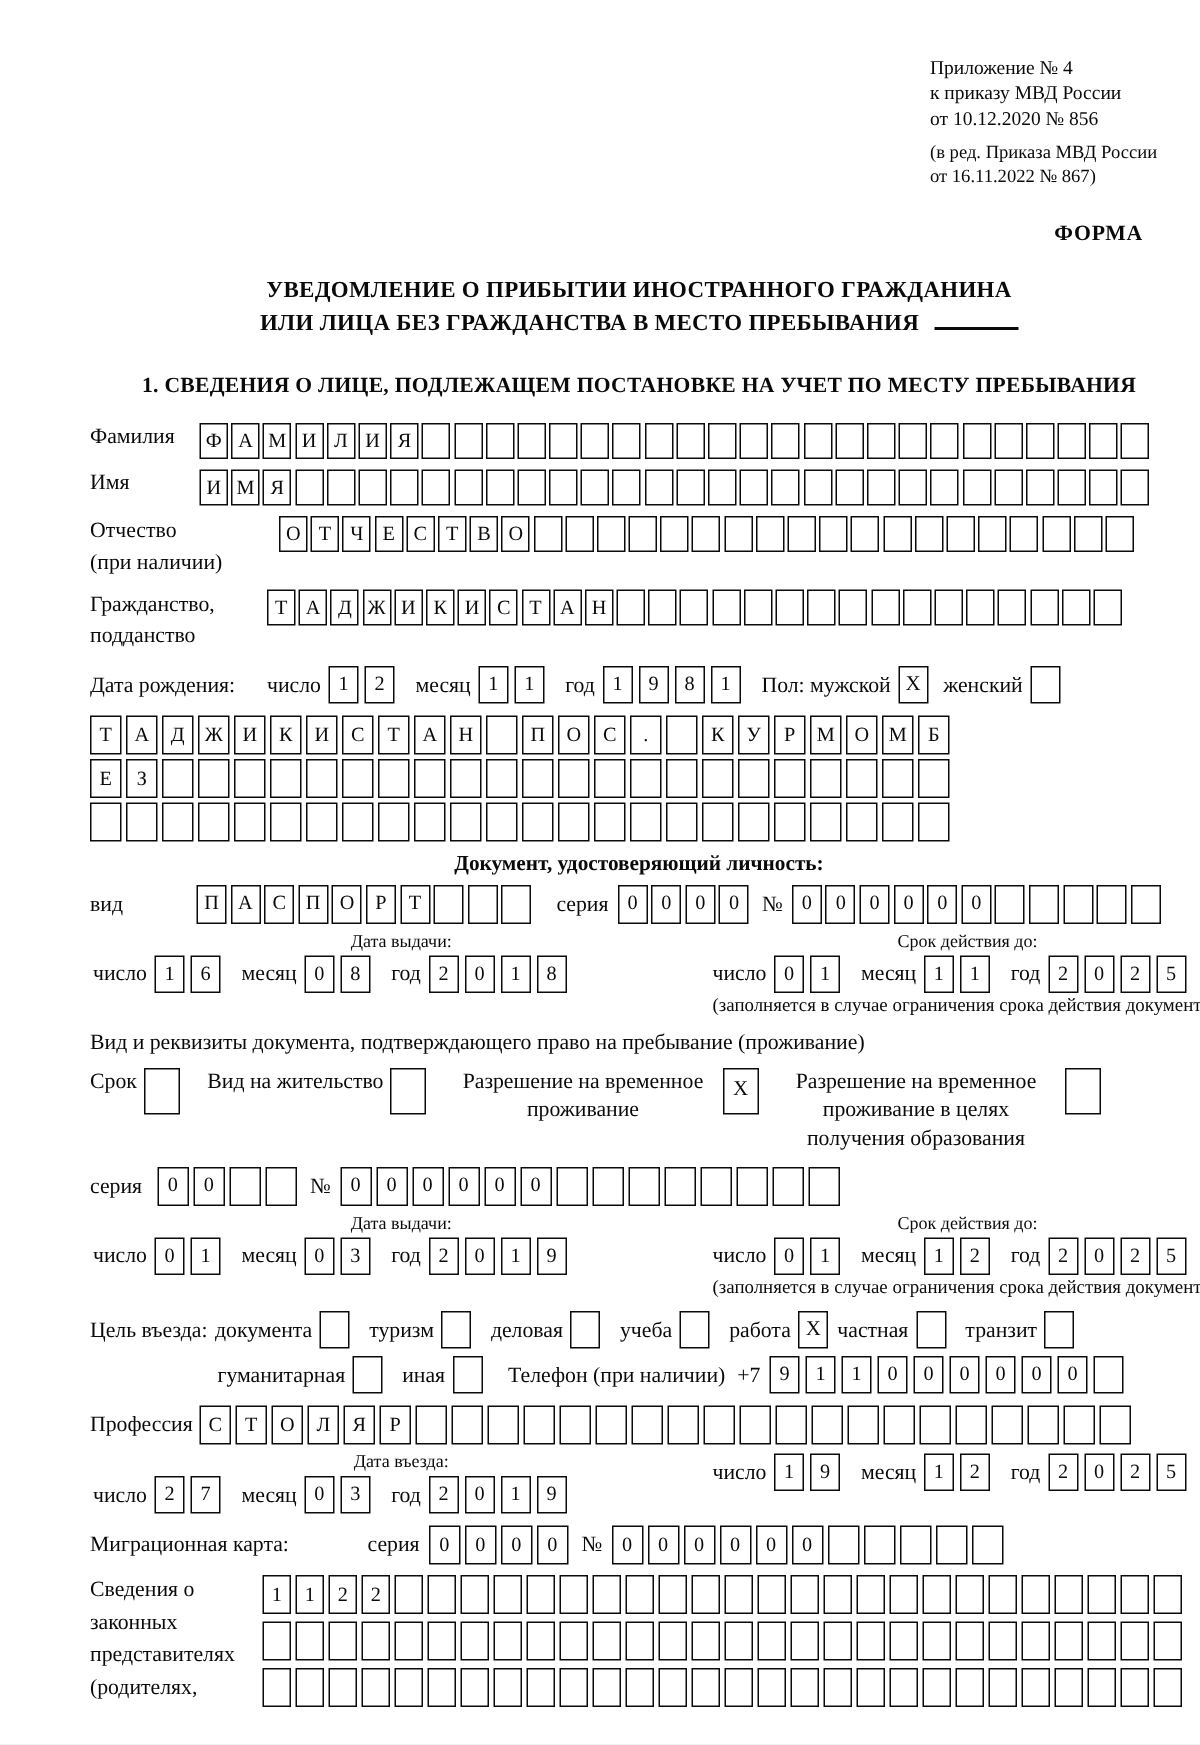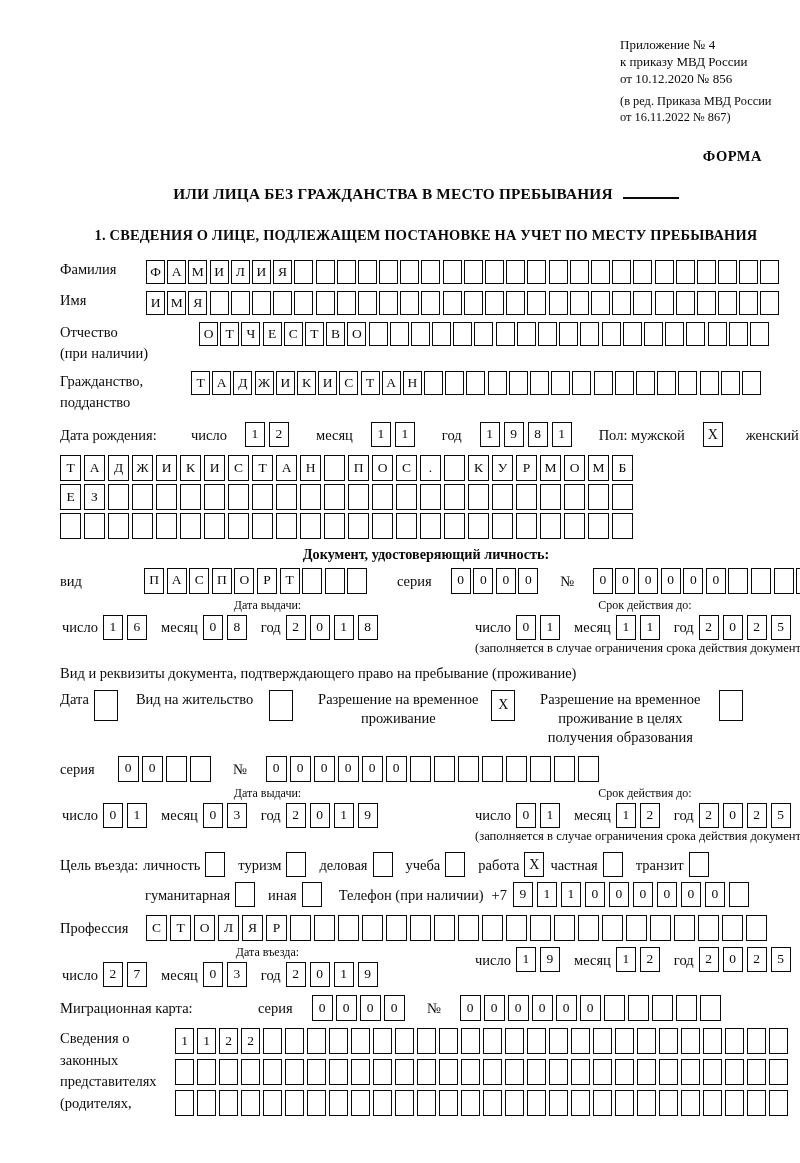--- a/index.html
+++ b/index.html
@@ -23,21 +23,21 @@
     border:1.7px solid #0a0a0a;background:#fff;font-size:13.5px;}
   .cells.sm .cell{width:19px;height:24px;margin-right:2.2px;}
   .cells.md .cell{width:21px;height:26px;margin-right:3px;}
   .cells.ps .cell{width:20px;height:26px;margin-right:2.6px;}
   .cells.dt .cell{width:20px;height:25px;margin-right:4px;}
   .cells.rp .cell{width:19px;height:26px;margin-right:3px;}
   .cb{display:inline-flex;align-items:center;justify-content:center;box-sizing:border-box;
     border:1.7px solid #0a0a0a;background:#fff;width:20px;height:25px;font-size:14px;flex:none;}
   .cb.tall{width:24px;height:31px;}
 
-  .row{display:flex;align-items:flex-start;margin-top:7px;white-space:nowrap;gap:13px;}
+  .row{display:flex;align-items:flex-start;margin-top:7px;white-space:nowrap;}
   .lbl{flex:none;}
   .w-fam{width:73px;}
   .w-otch{width:126px;line-height:21px;}
   .w-grazh{width:118px;line-height:21px;}
   .w-mesto{width:145px;line-height:24px;}
   .w-vid{width:71px;}
   .w-prof{width:73px;}
   .slbl{margin:0 6px;flex:none;}
 
   .mesto-rows .cells{display:flex;margin-bottom:3px;}
@@ -54,21 +54,21 @@
   .flbl.first{margin-left:0;}
   .col-l .dp-fields{padding-left:2px;}
   .dp-note{text-align:right;font-size:12.6px;margin-top:1px;padding-right:4px;}
 
   .intro{margin-top:6px;font-size:14.5px;line-height:21px;}
 
   .res-opts{display:flex;align-items:flex-start;margin-top:6px;white-space:normal;}
   .opt{display:flex;align-items:flex-start;}
   .opt .ol{line-height:19px;}
   .opt1 .ol{margin-right:5px;}
-  .opt2{margin-left:18px;}.opt2 .ol{margin-right:16px;}
+  .opt2{margin-left:18px;}.opt2 .ol{margin-right:4px;}
   .opt3{margin-left:20px;}.opt3 .ol{width:170px;text-align:center;margin-right:8px;}
   .opt4{margin-left:14px;}.opt4 .ol{width:182px;text-align:center;margin-right:8px;}
 
   .purpose{display:flex;align-items:center;margin-top:8px;white-space:nowrap;}
   .purpose .pl{margin-right:5px;}
   .purpose .cb{margin-right:13px;}
   .purpose.r2{padding-left:85px;margin-top:5px;}
   .phone-lbl{margin:0 8px 0 4px;}
   .phone-pfx{margin-right:6px;}
 
@@ -86,20 +86,21 @@
     <div>Приложение № 4</div>
     <div>к приказу МВД России</div>
     <div>от 10.12.2020 № 856</div>
     <div class="rev first">(в ред. Приказа МВД России</div>
     <div class="rev">от 16.11.2022 № 867)</div>
   </div>
 
   <div class="forma">ФОРМА</div>
 
   <div class="title">
+    <div>УВЕДОМЛЕНИЕ О ПРИБЫТИИ ИНОСТРАННОГО ГРАЖДАНИНА</div>
     <div><span>ИЛИ ЛИЦА БЕЗ ГРАЖДАНСТВА В МЕСТО ПРЕБЫВАНИЯ</span><span class="blank-underline"></span></div>
   </div>
 
   <div class="section-head">1. СВЕДЕНИЯ О ЛИЦЕ, ПОДЛЕЖАЩЕМ ПОСТАНОВКЕ НА УЧЕТ ПО МЕСТУ ПРЕБЫВАНИЯ</div>
 
   <div class="row" style="margin-top:16px;">
     <span class="lbl w-fam">Фамилия</span>
     <span class="cells sm">
         <span class="cell">Ф</span>
         <span class="cell">А</span>
@@ -436,21 +437,21 @@
       <div class="dp-note">(заполняется в случае ограничения срока действия документа)</div>
     </div>
   </div>
 
   <div class="intro">
     <div>Вид и реквизиты документа, подтверждающего право на пребывание (проживание)</div>
   </div>
 
   <div class="res-opts">
     <span class="opt opt1">
-      <span class="ol">Дата</span>
+      <span class="ol">Срок</span>
       <span class="cb tall"></span>
     </span>
     <span class="opt opt2">
       <span class="ol">Вид на жительство</span>
       <span class="cb tall"></span>
     </span>
     <span class="opt opt3">
       <span class="ol">Разрешение на временное проживание</span>
       <span class="cb tall">X</span>
     </span>
@@ -530,21 +531,21 @@
             <span class="cell">2</span>
             <span class="cell">5</span>
           </span>
       </div>
       <div class="dp-note">(заполняется в случае ограничения срока действия документа)</div>
     </div>
   </div>
 
   <div class="purpose">
     <span class="pl">Цель въезда:</span>
-    <span class="pl">личность</span>
+    <span class="pl">документа</span>
     <span class="cb"></span>
     <span class="pl">туризм</span>
     <span class="cb"></span>
     <span class="pl">деловая</span>
     <span class="cb"></span>
     <span class="pl">учеба</span>
     <span class="cb"></span>
     <span class="pl">работа</span>
     <span class="cb" style="margin-right:6px;">X</span>
     <span class="pl">частная</span>

